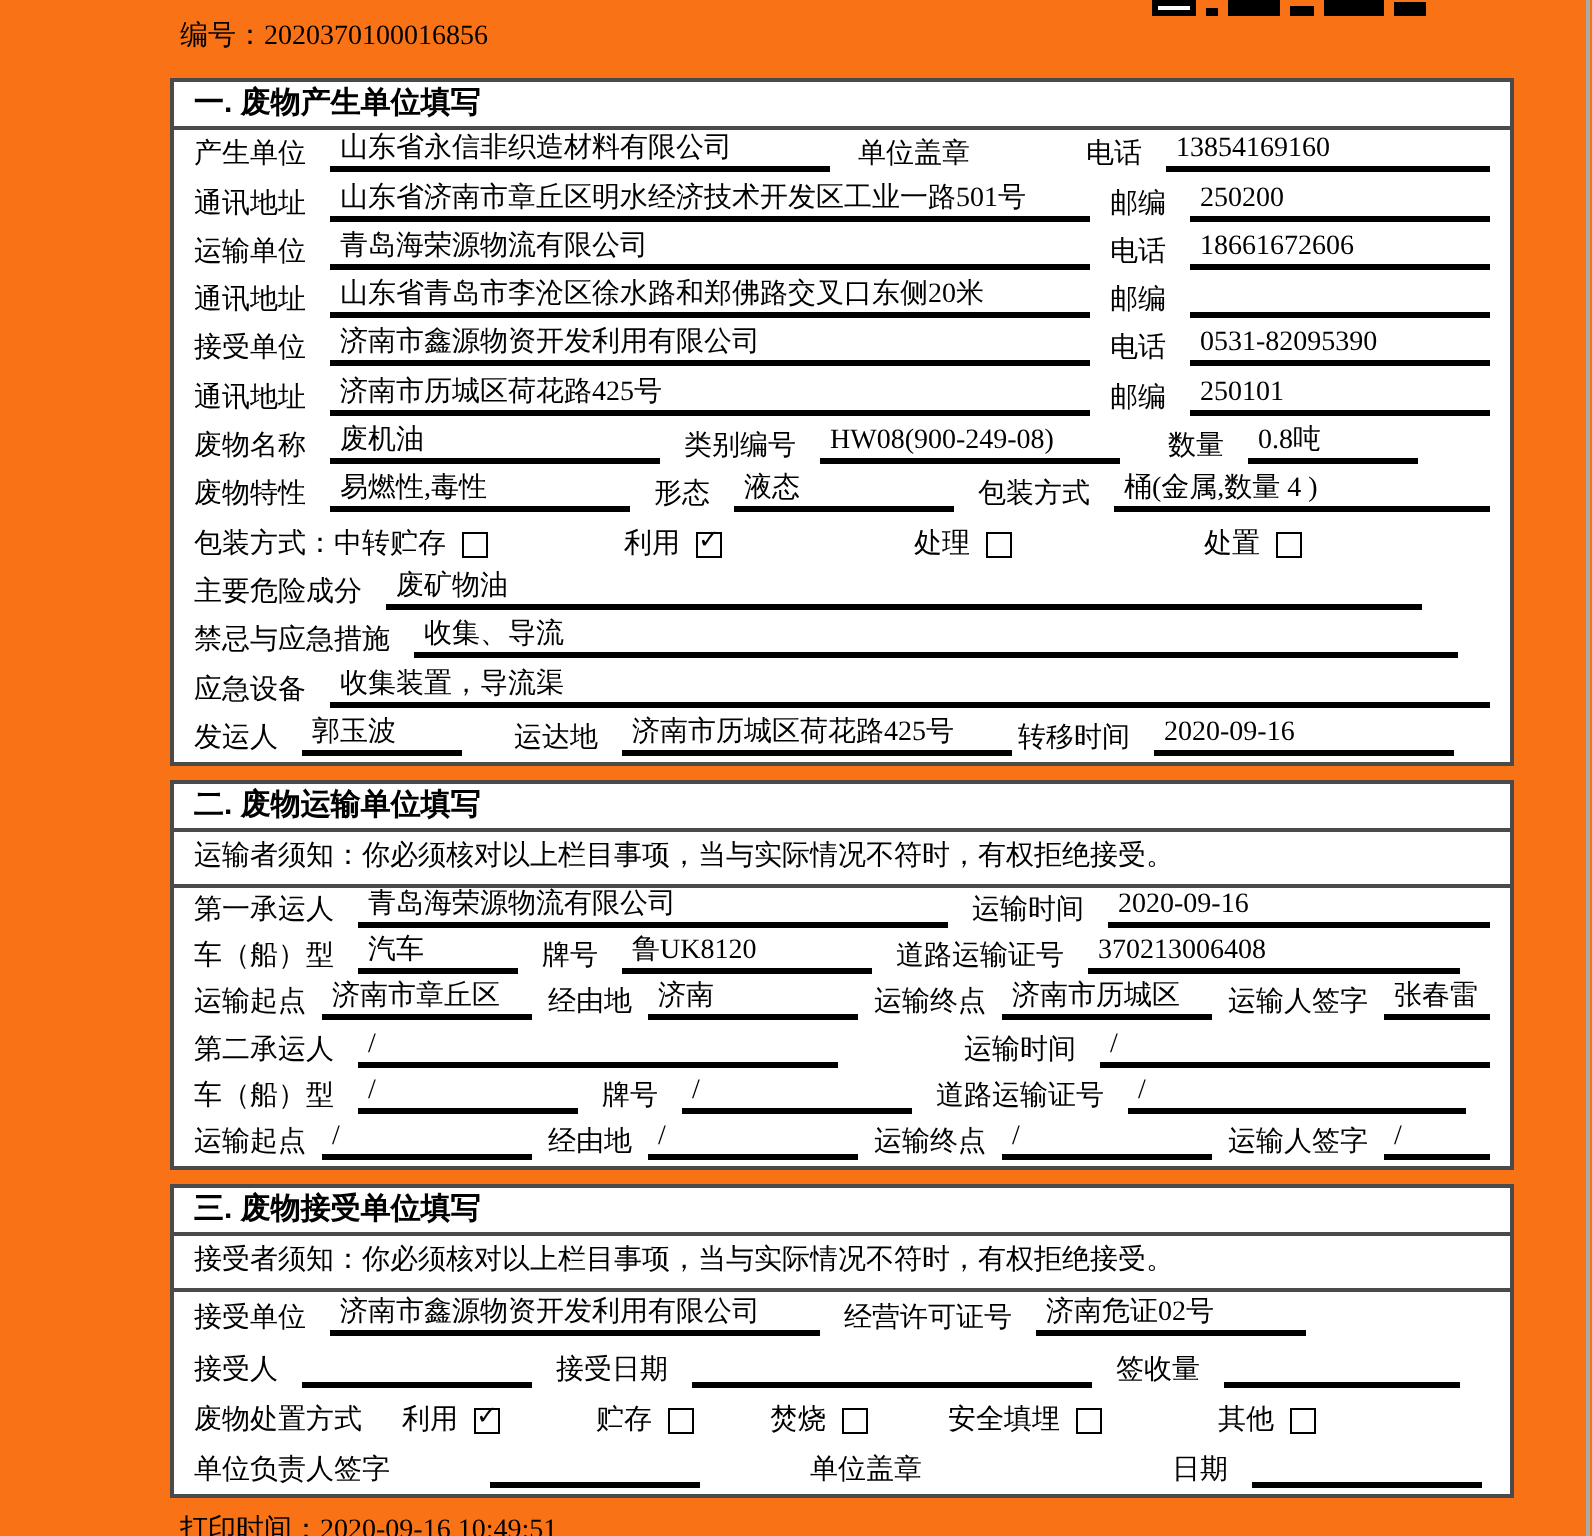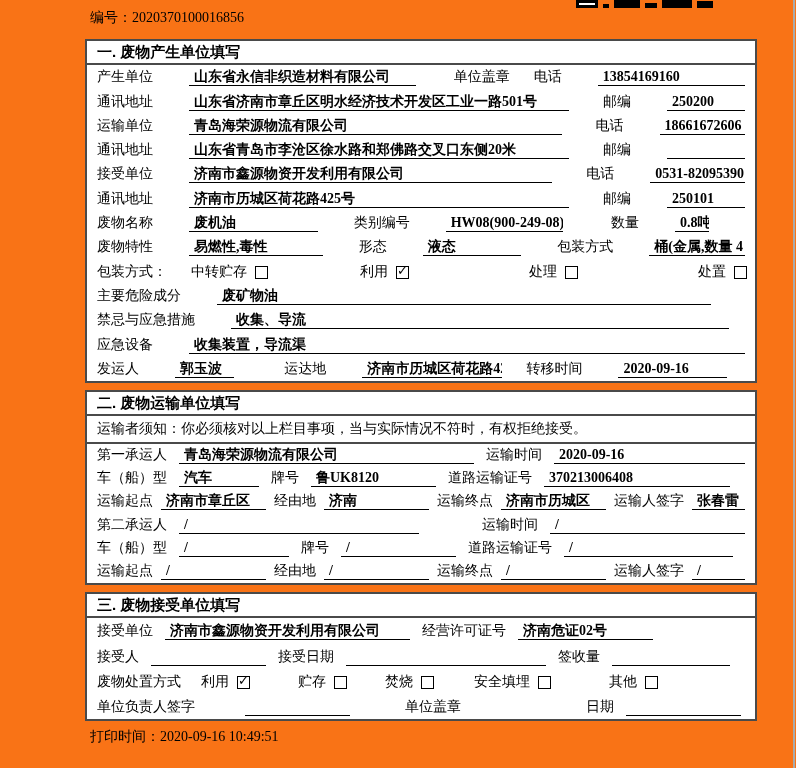--- a/index.html
+++ b/index.html
@@ -18,24 +18,24 @@
   .stamp .g3{width:26px;height:8px;}
   .stamp .g4{width:12px;height:5px;}
   .stamp .g5{width:30px;height:8px;}
   .stamp .g6{width:16px;height:7px;}
   
   .tbl{margin:0 0 7px 85px;width:672px;border:2px solid #4a4a4a;box-sizing:border-box;background:#fff;}
   .sec-heading{height:22px;line-height:22px;padding:0 10px;font-family:"Liberation Sans","DejaVu Sans",sans-serif;
                font-weight:bold;font-size:15px;border-bottom:2px solid #4a4a4a;}
   .notice{height:26px;line-height:26px;padding:0 10px;border-bottom:2px solid #4a4a4a;white-space:nowrap;}
   .row{display:flex;align-items:flex-end;padding:0 10px 3px 10px;box-sizing:border-box;}
-  .s1row{height:24.3px;gap:24px;} .s2row{height:23.2px;} .s3row{height:25.3px;}
+  .s1row{height:24.3px;} .s2row{height:23.2px;} .s3row{height:25.3px;}
   .lbl{white-space:nowrap;flex:0 0 auto;margin-right:12px;}
-  .val{border-bottom:1px solid #000000;padding:0 5px;white-space:nowrap;box-sizing:border-box;
-       min-height:17px;line-height:17px;flex:0 1 auto;overflow:hidden;font-weight:bold;}
+  .val{border-bottom:3px solid #000000;padding:0 5px;white-space:nowrap;box-sizing:border-box;
+       min-height:17px;line-height:17px;flex:0 1 auto;overflow:hidden;}
   .grow{flex:1 1 auto;}
   .sp{flex:1 1 auto;}
   .mla{margin-left:auto;}
   .ml8{margin-left:0;}.ml10{margin-left:10px;}.ml12{margin-left:12px;}.ml14{margin-left:14px;}
   .ml24{margin-left:24px;}.ml26{margin-left:26px;}.ml50{margin-left:50px;}.ml55{margin-left:55px;}
   .mr0{margin-right:0;}.mr4{margin-right:4px;}.mr12{margin-right:12px;}.mr15{margin-right:15px;}
   .mr16{margin-right:16px;}.mr18{margin-right:18px;}.mr20{margin-right:20px;}.mr34{margin-right:34px;}.mr36{margin-right:36px;}
   .w80{width:80px;}.w105{width:105px;}.w110{width:110px;}.w115{width:115px;}.w125{width:125px;}
   .w135{width:135px;}.w150{width:150px;}.w162{width:162px;}.w165{width:165px;}.w195{width:195px;}
   .w200{width:200px;}.w240{width:240px;}.w245{width:245px;}.w250{width:250px;}.w295{width:295px;}.w380{width:380px;}
@@ -219,20 +219,21 @@
       <span class="val w105">/</span>
       <span class="lbl">运输终点</span>
       <span class="val w105">/</span>
       <span class="lbl">运输人签字</span>
       <span class="val grow">/</span>
     </div>
   </div>
 
   <div class="tbl">
     <div class="sec-heading">三. 废物接受单位填写</div>
+    <div class="notice">接受者须知：你必须核对以上栏目事项，当与实际情况不符时，有权拒绝接受。</div>
 
     <div class="row s3row">
       <span class="lbl">接受单位</span>
       <span class="val w245">济南市鑫源物资开发利用有限公司</span>
       <span class="lbl ml12">经营许可证号</span>
       <span class="val w135">济南危证02号</span>
       <span class="sp"></span>
     </div>
     <div class="row s3row">
       <span class="lbl">接受人</span>

